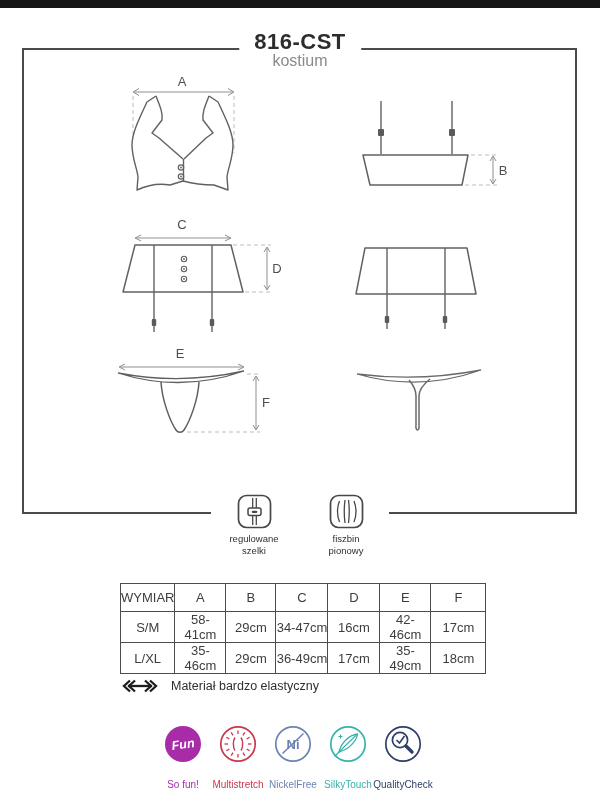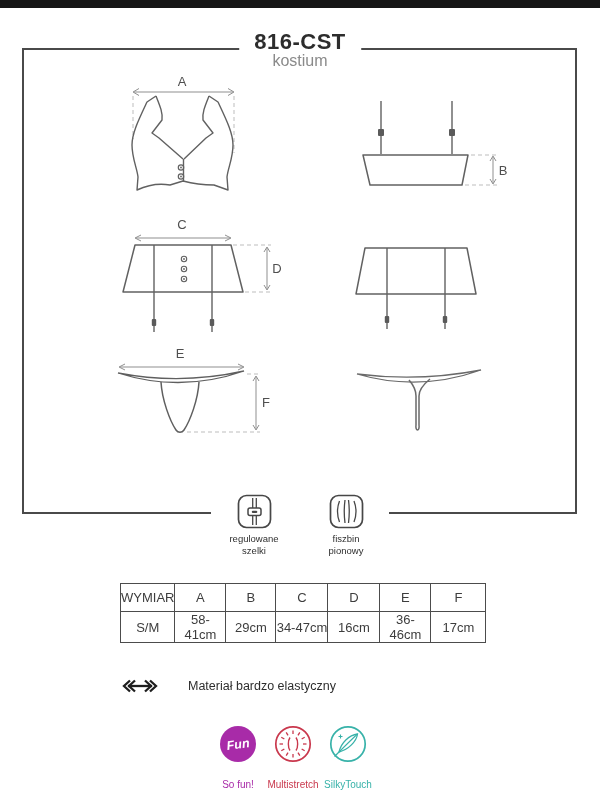--- a/index.html
+++ b/index.html
@@ -19,21 +19,21 @@
   .feature { display:flex; flex-direction:column; align-items:center; width:66px; }
   .feature-label { margin-top:4px; font-size:9.5px; font-weight:normal; color:#2f2f2f;
                    text-align:center; line-height:11.5px; }
   table.size-table { position:absolute; left:120px; top:583px; border-collapse:collapse;
                      table-layout:fixed; z-index:2; }
   table.size-table td { border:1px solid #4c4c4c; text-align:center; font-size:13px;
                         color:#3d3d3d; padding:0; }
   tr.hrow { height:28px; }
   tr.drow { height:29px; }
   .material-note { position:absolute; left:118px; top:679px; display:flex; align-items:flex-start;
-                   gap:26px; z-index:2; }
+                   gap:9px; z-index:2; }
   .material-text { font-size:12.5px; color:#2e2e2e; }
   .badges { position:absolute; left:0; top:725px; width:586px; display:flex;
             justify-content:center; gap:17px; z-index:2; }
   .badge { width:38px; display:flex; flex-direction:column; align-items:center; }
   .badge-label { margin-top:16px; font-size:10px; font-weight:normal; white-space:nowrap; }
   .badge-fun .badge-label { color:#a82ba8; }
   .badge-multistretch .badge-label { color:#c9384d; }
   .badge-nickelfree .badge-label { color:#6d82b4; }
   .badge-silkytouch .badge-label { color:#38b2a9; }
   .badge-qualitycheck .badge-label { color:#2f3f69; }
@@ -230,22 +230,31 @@
       <td>D</td>
       <td>E</td>
       <td>F</td>
     </tr>
     <tr class="drow">
       <td>S/M</td>
       <td>58-41cm</td>
       <td>29cm</td>
       <td>34-47cm</td>
       <td>16cm</td>
-      <td>36-46cm</td>
+      <td>42-46cm</td>
       <td>17cm</td>
+    </tr>
+    <tr class="drow">
+      <td>L/XL</td>
+      <td>35-46cm</td>
+      <td>29cm</td>
+      <td>36-49cm</td>
+      <td>17cm</td>
+      <td>35-49cm</td>
+      <td>18cm</td>
     </tr>
   </tbody>
     </table>
 
   <div class="material-note">
     <svg width="44" height="14" viewBox="0 0 44 14">
       <g stroke="#1e1e1e" stroke-width="2.3" fill="none">
         <line x1="10" y1="7" x2="34" y2="7"></line>
         <path d="M12,1.5 L6,7 L12,12.5"></path>
         <path d="M17,1.5 L11,7 L17,12.5"></path>
@@ -281,27 +290,44 @@
           <line x1="9" y1="19" x2="5.5" y2="19"></line>
           <line x1="10.34" y1="14" x2="7.3" y2="12.2"></line>
           <line x1="14" y1="10.34" x2="12.2" y2="7.3"></line>
           <line x1="19" y1="9" x2="19" y2="5.5"></line>
           <line x1="24" y1="10.34" x2="25.8" y2="7.3"></line>
           <line x1="27.66" y1="14" x2="30.7" y2="12.2"></line>
         </g>
       </svg>
       <div class="badge-label">Multistretch</div>
     </div>
+    <div class="badge badge-nickelfree">
+      <svg width="38" height="38" viewBox="0 0 38 38">
+        <circle cx="19" cy="19" r="17.2" stroke="#6d82b4" stroke-width="1.7" fill="none"></circle>
+        <text x="19" y="23.5" font-size="13" font-weight="bold" fill="#6d82b4" text-anchor="middle">Ni</text>
+        <line x1="8.5" y1="28.5" x2="29.5" y2="8.5" stroke="#6d82b4" stroke-width="1.5"></line>
+      </svg>
+      <div class="badge-label">NickelFree</div>
+    </div>
     <div class="badge badge-silkytouch">
       <svg width="38" height="38" viewBox="0 0 38 38">
         <circle cx="19" cy="19" r="17.2" stroke="#38b2a9" stroke-width="1.7" fill="none"></circle>
         <g stroke="#38b2a9" fill="none">
           <path d="M10,27 C12,18 20,10 28.5,9 C27.5,16.5 19.5,24.5 10,27 Z" stroke-width="1.3"></path>
           <path d="M10,27 C16,21 23,14 28.5,9" stroke-width="1.1"></path>
           <path d="M5.5,31.5 L10,27" stroke-width="1.3"></path>
           <path d="M11.5,9.5 L11.5,13.5 M9.5,11.5 L13.5,11.5" stroke-width="1.1"></path>
         </g>
       </svg>
       <div class="badge-label">SilkyTouch</div>
     </div>
+    <div class="badge badge-qualitycheck">
+      <svg width="38" height="38" viewBox="0 0 38 38">
+        <circle cx="19" cy="19" r="17.2" stroke="#2f3f69" stroke-width="1.7" fill="none"></circle>
+        <circle cx="16" cy="15" r="7.6" stroke="#2f3f69" stroke-width="1.7" fill="none"></circle>
+        <path d="M12.5,15 L15.5,18 L20.5,11" stroke="#2f3f69" stroke-width="1.6" fill="none"></path>
+        <path d="M22,21 L28,27" stroke="#2f3f69" stroke-width="3.4" stroke-linecap="round"></path>
+      </svg>
+      <div class="badge-label">QualityCheck</div>
+    </div>
   </div>
 
 </div>
 
 </body></html>

